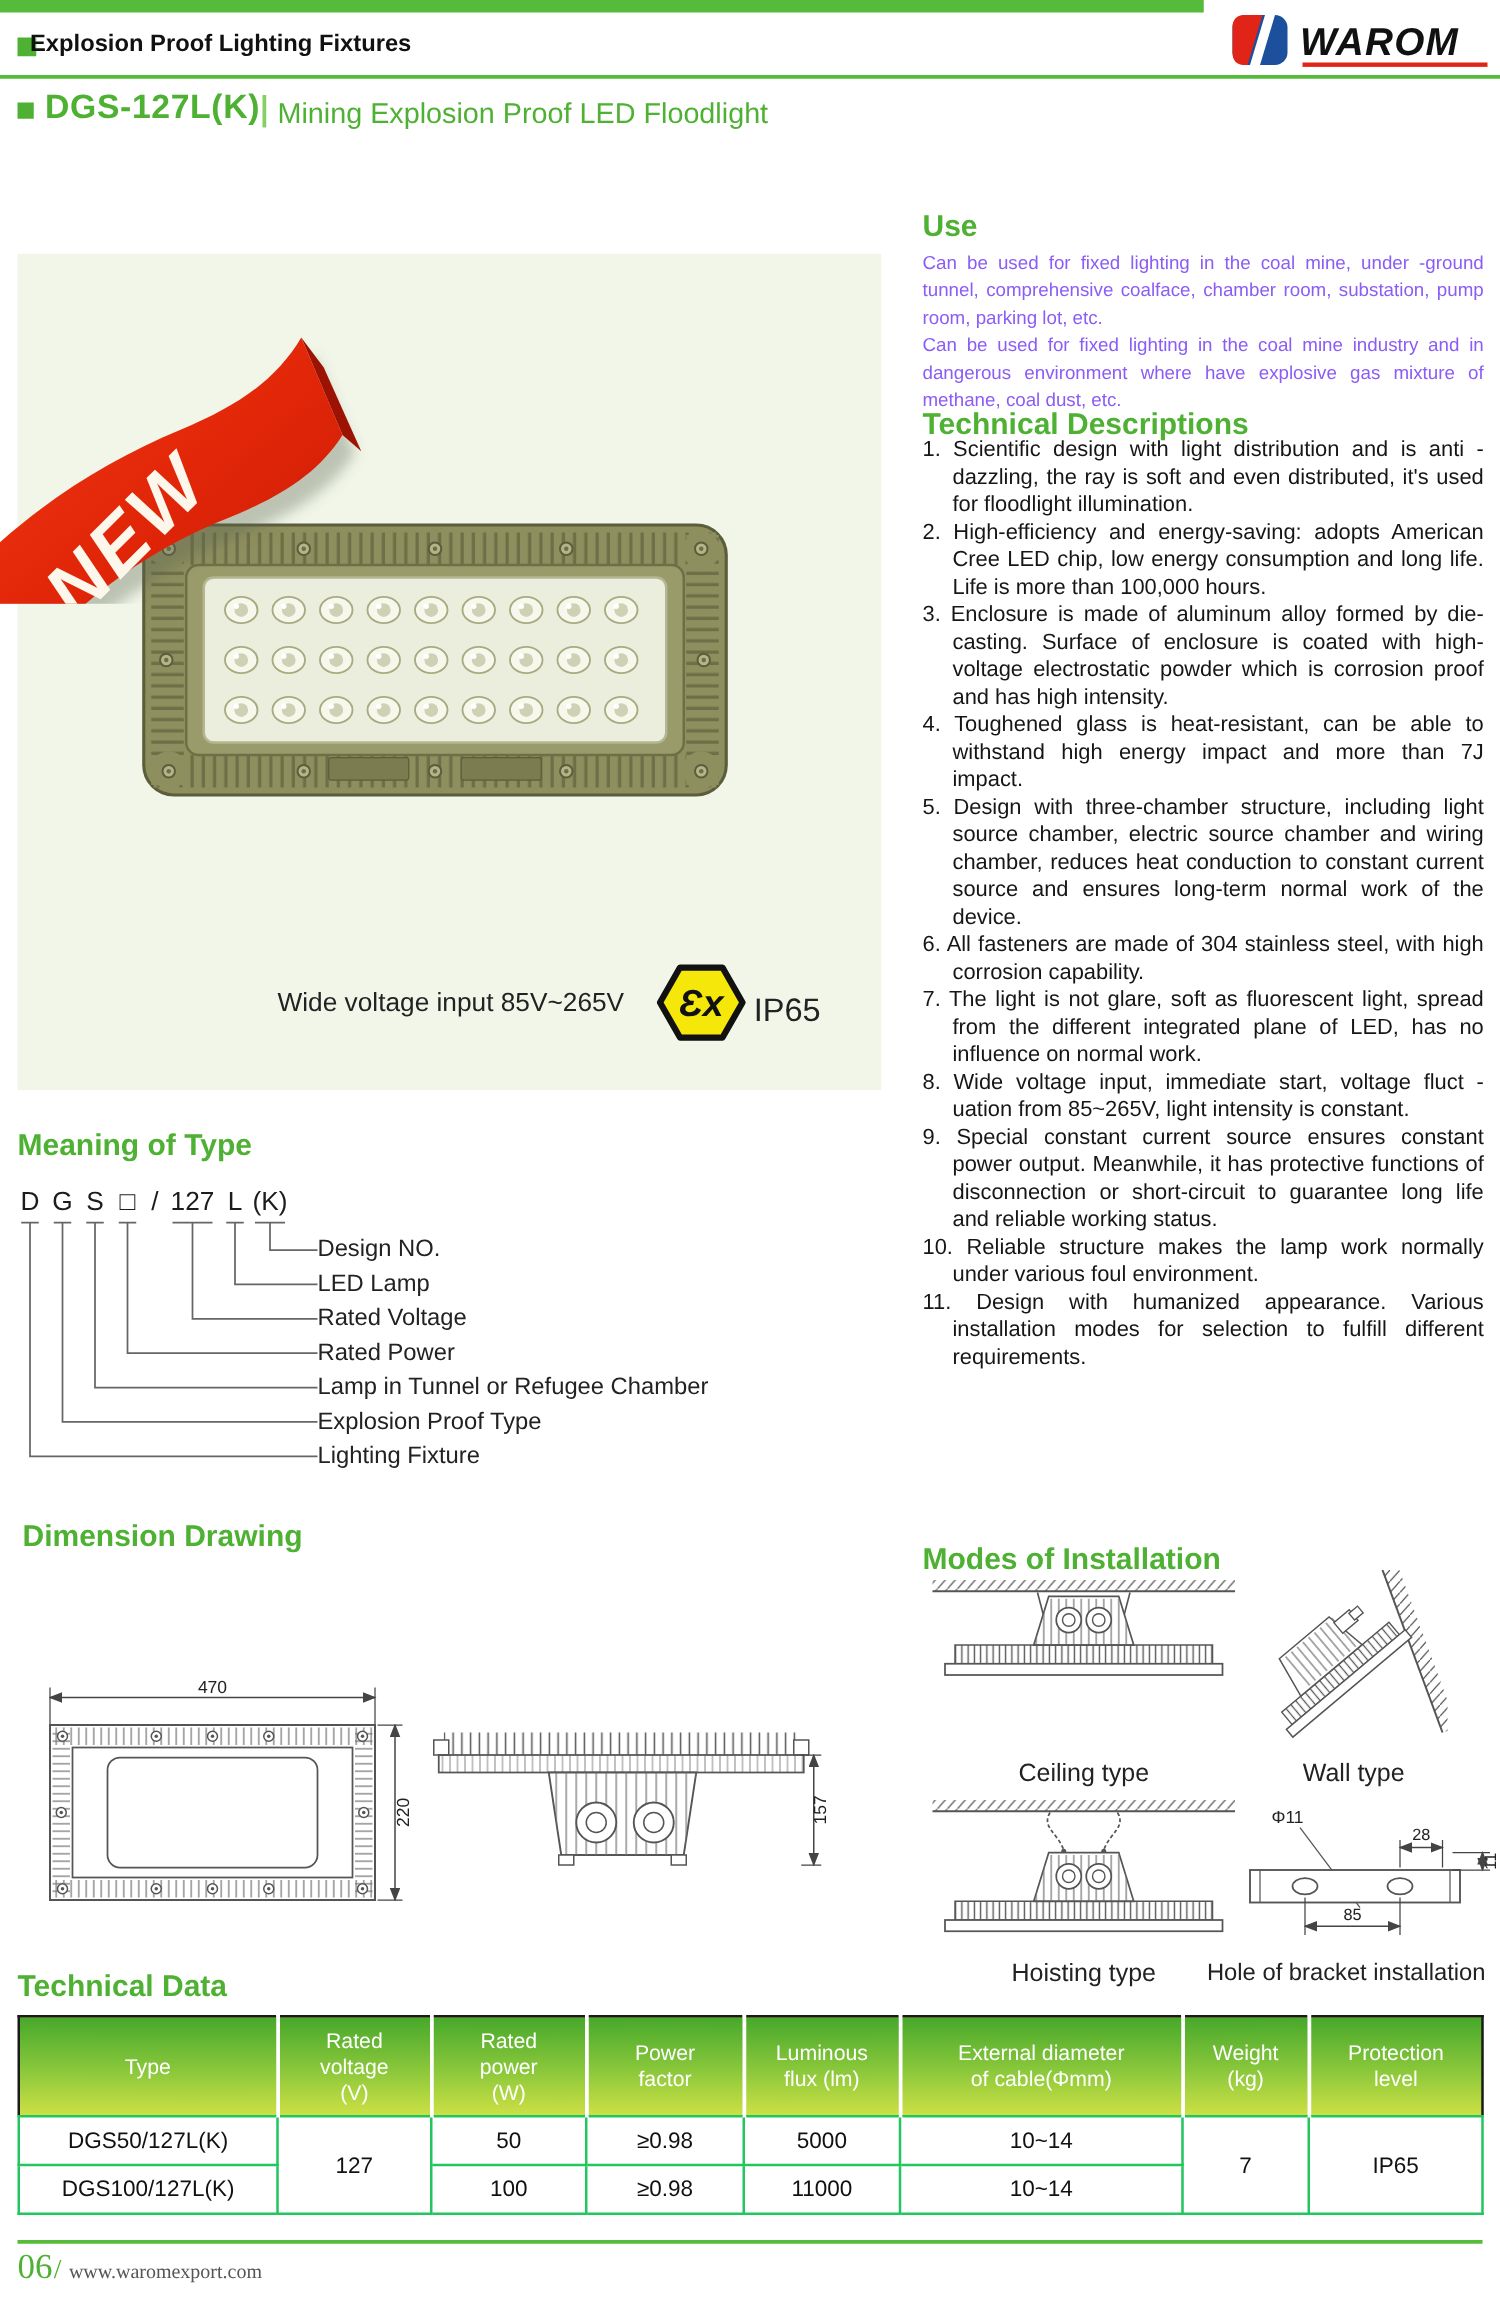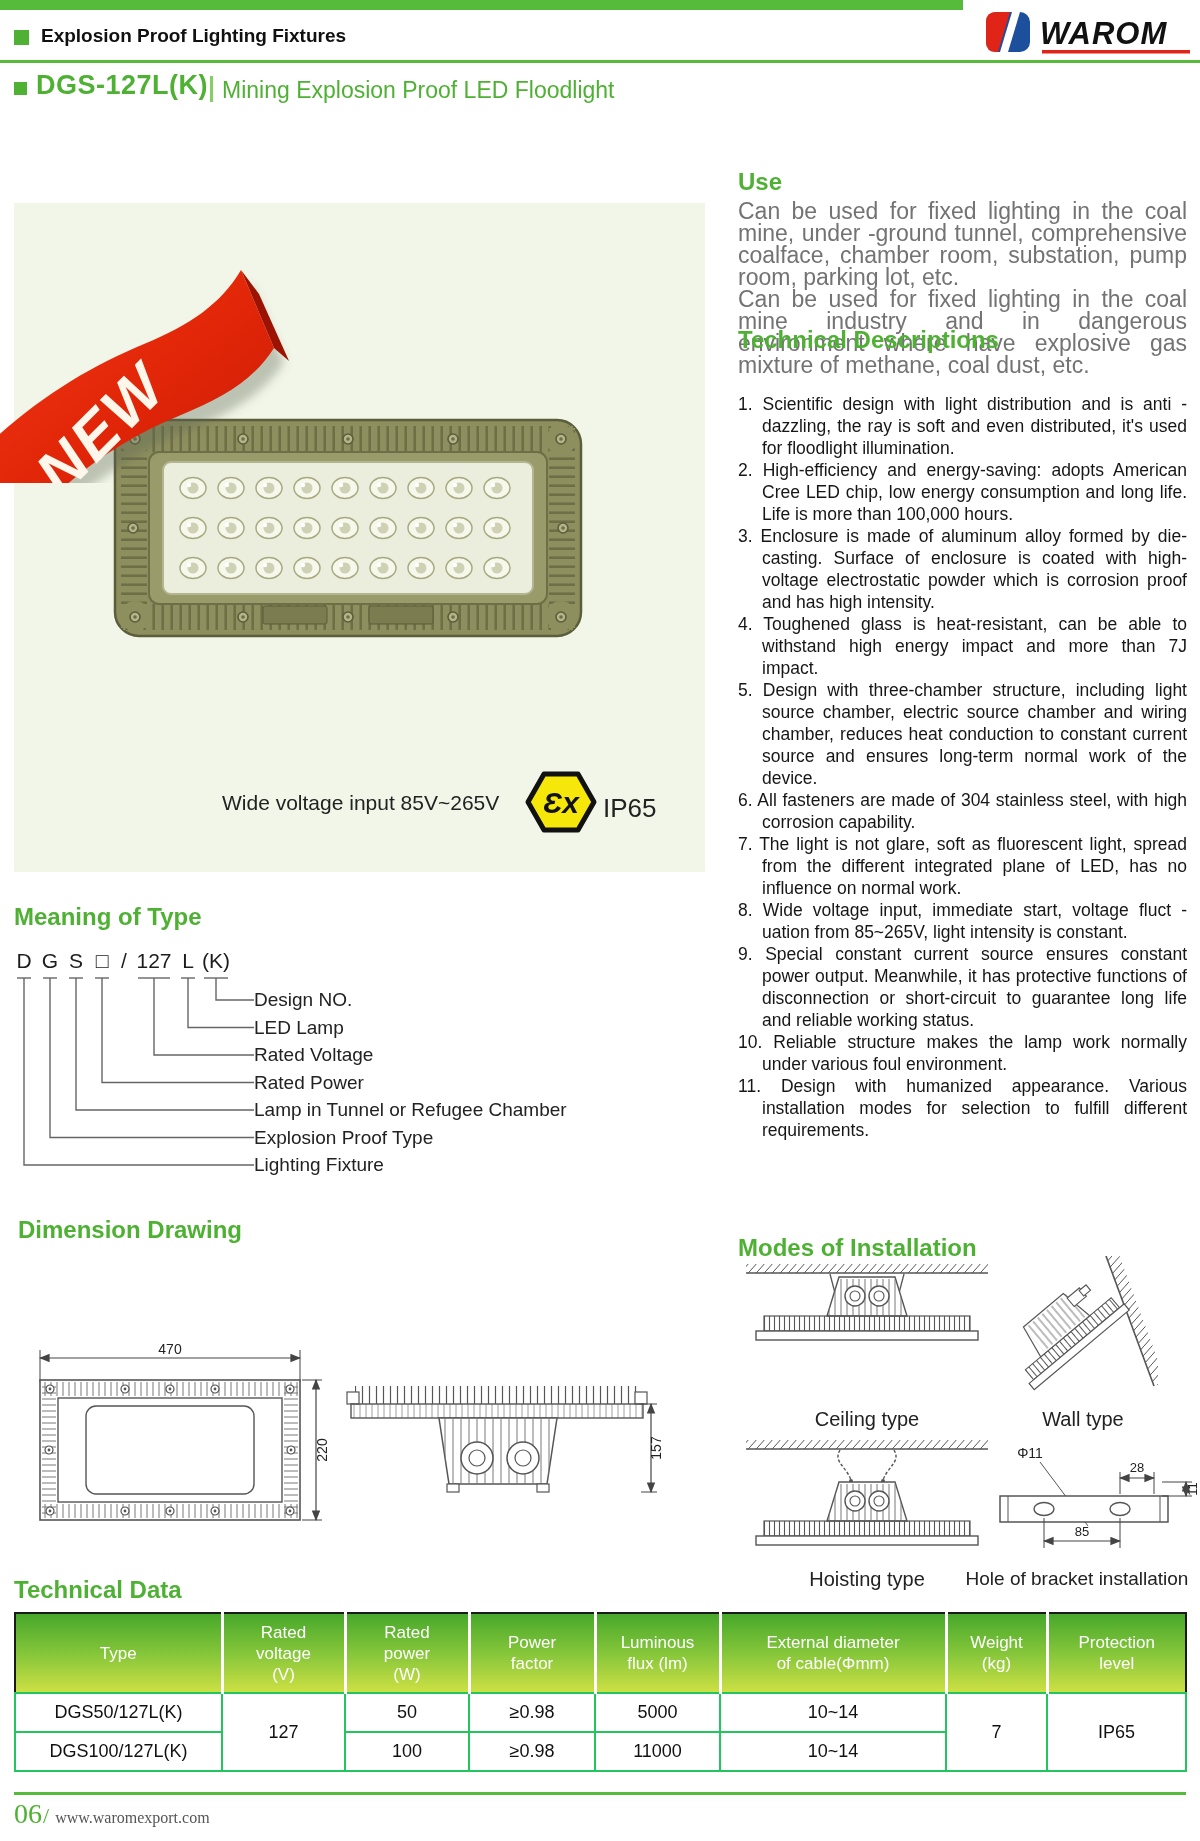--- a/index.html
+++ b/index.html
@@ -9,37 +9,37 @@
     --draw:#555;
   }
   *{margin:0;padding:0;box-sizing:border-box;}
   body{background:#ffffff;font-family:"Liberation Sans","DejaVu Sans",sans-serif;color:var(--ink);}
   .page{position:relative;width:1200px;height:1841px;background:#fff;overflow:hidden;}
   .abs{position:absolute;}
 
   
   .top-bar{left:0;top:8;width:963px;height:10px;background:var(--bar-green);}
   .cat-sq{left:14px;top:30px;width:15px;height:15px;background:var(--green);}
-  .cat-text{left:41px;top:25px;font-size:19px;font-weight:bold;color:#111;}
+  .cat-text{left:24px;top:25px;font-size:19px;font-weight:bold;color:#111;}
   .head-rule{left:0;top:60px;width:1200px;height:2.5px;background:var(--bar-green);}
 
   .title-sq{left:14px;top:82px;width:13px;height:13px;background:var(--green);}
   .title-model{left:36px;top:70px;font-size:27px;font-weight:bold;color:var(--green);letter-spacing:.5px;}
   .title-div{left:210px;top:76px;width:2.5px;height:26px;background:#86cf63;}
   .title-name{left:222px;top:77px;font-size:23px;color:var(--green);}
 
   
   .hero-box{left:14px;top:203px;width:691px;height:669px;background:#f1f6e8;}
   .hero-caption{left:222px;top:791px;font-size:21px;color:#222;}
   .hero-ip{left:603px;top:793px;font-size:26px;color:#222;}
 
   
   .rcol{width:449px;left:738px;}
   .sec-title{font-size:24px;font-weight:bold;color:var(--green);}
-  .body-text{font-size:23px;line-height:22px;text-align:justify;color:#737373;}
+  .body-text{font-size:15px;line-height:22px;text-align:justify;color:#8b5cf6;}
   .body-text p{margin:0;}
   .num-list .item{padding-left:24px;text-indent:-24px;font-size:17.5px;line-height:22px;text-align:justify;color:#161616;}
 
   
   .mot-label{left:254px;font-size:19px;color:#222;white-space:nowrap;}
 
   
   .mode-label{font-size:20px;color:#222;text-align:center;}
 
   
@@ -190,21 +190,21 @@
   </svg>
   <div class="abs hero-ip">IP65</div>
 
   <div class="abs rcol sec-title" style="top:168px;">Use</div>
   <div class="abs rcol body-text" style="top:200px;">
     <p>Can be used for fixed lighting in the coal mine, under -ground tunnel, comprehensive coalface, chamber room, substation, pump room, parking lot, etc.</p>
     <p>Can be used for fixed lighting in the coal mine industry and in dangerous environment where have explosive gas mixture of methane, coal dust, etc.</p>
   </div>
 
   <div class="abs rcol sec-title" style="top:326px;">Technical Descriptions</div>
-  <div class="abs rcol num-list" style="top:393px;">
+  <div class="abs rcol num-list" style="top:348px;">
     <div class="item">1. Scientific design with light distribution and is anti -dazzling, the ray is soft and even distributed, it's used for floodlight illumination.</div>
     <div class="item">2. High-efficiency and energy-saving: adopts American Cree LED chip, low energy consumption and long life. Life is more than 100,000 hours.</div>
     <div class="item">3. Enclosure is made of aluminum alloy formed by die-casting. Surface of enclosure is coated with high-voltage electrostatic powder which is corrosion proof and has high intensity.</div>
     <div class="item">4. Toughened glass is heat-resistant, can be able to withstand high energy impact and more than 7J impact.</div>
     <div class="item">5. Design with three-chamber structure, including light source chamber, electric source chamber and wiring chamber, reduces heat conduction to constant current source and ensures long-term normal work of the device.</div>
     <div class="item">6. All fasteners are made of 304 stainless steel, with high corrosion capability.</div>
     <div class="item">7. The light is not glare, soft as fluorescent light, spread from the different integrated plane of LED, has no influence on normal work.</div>
     <div class="item">8. Wide voltage input, immediate start, voltage fluct -uation from 85~265V, light intensity is constant.</div>
     <div class="item">9. Special constant current source ensures constant power output. Meanwhile, it has protective functions of disconnection or short-circuit to guarantee long life and reliable working status.</div>
     <div class="item">10. Reliable structure makes the lamp work normally under various foul environment.</div>

